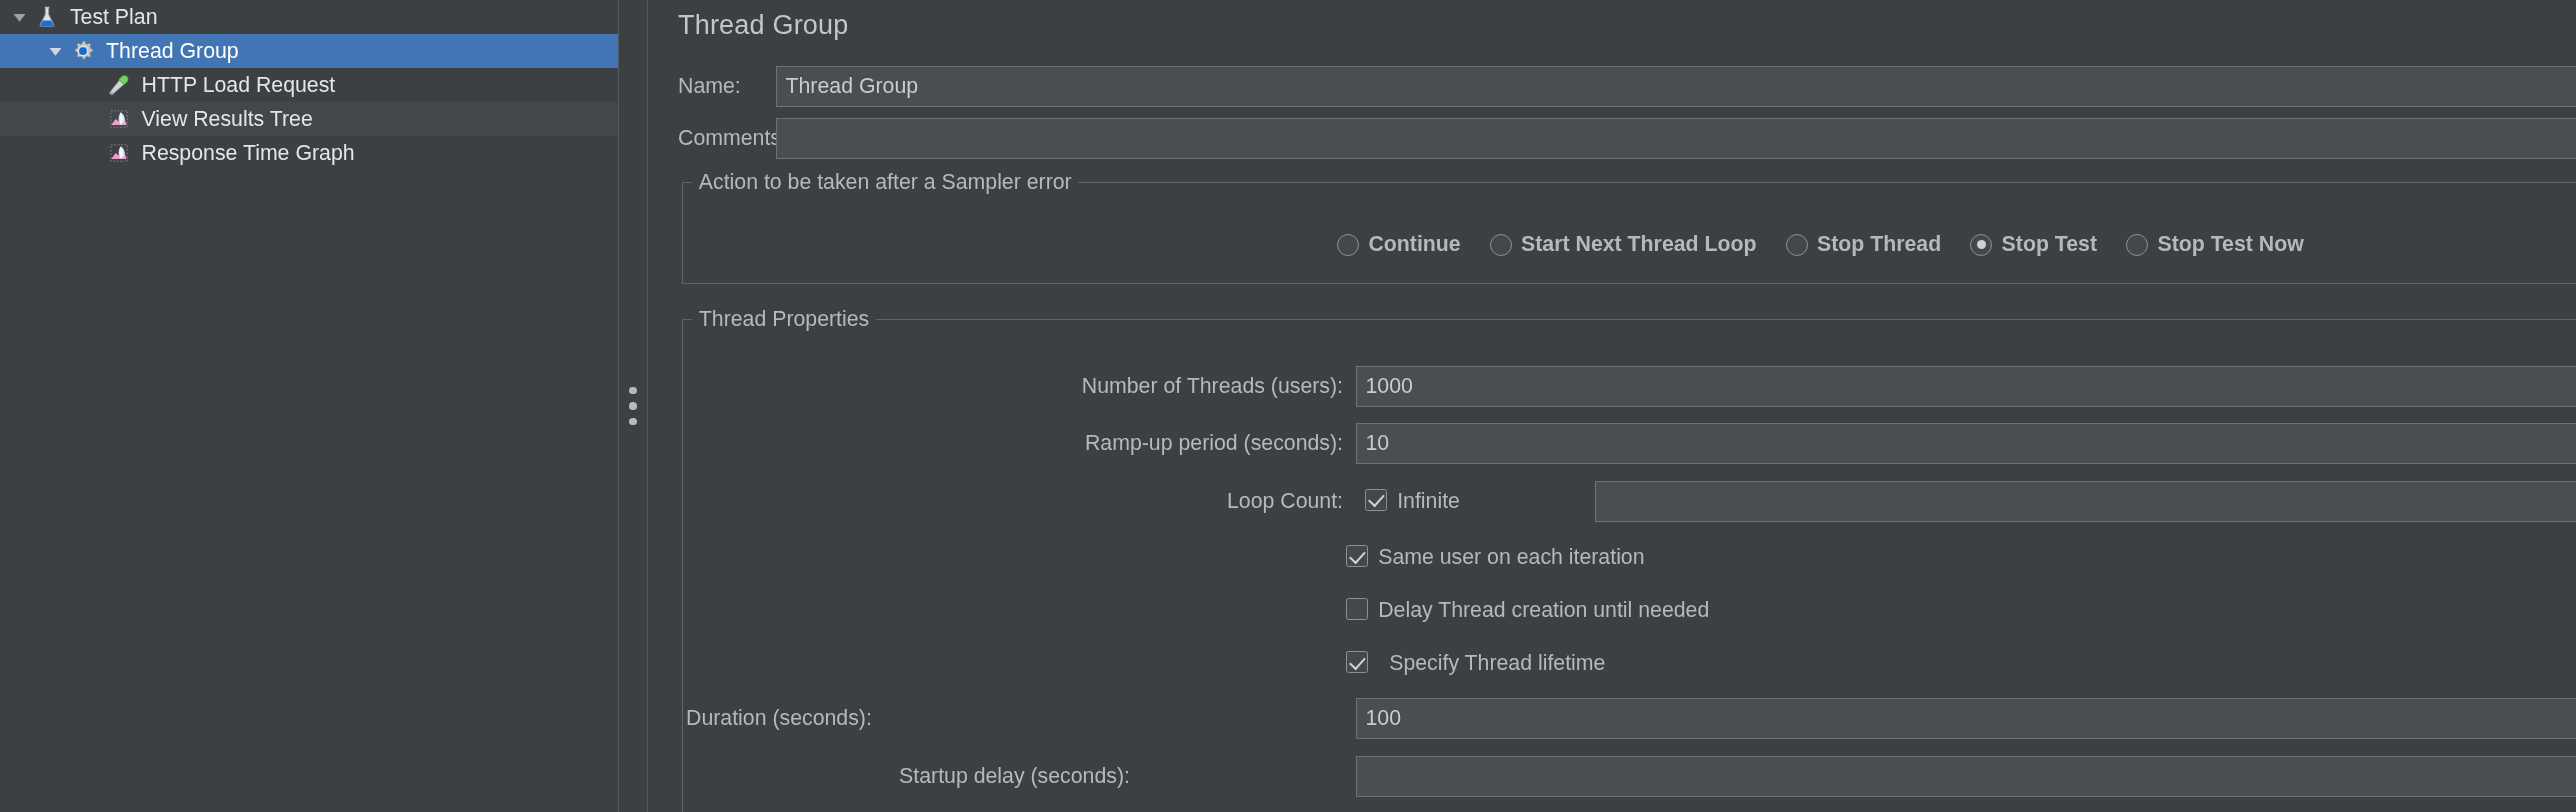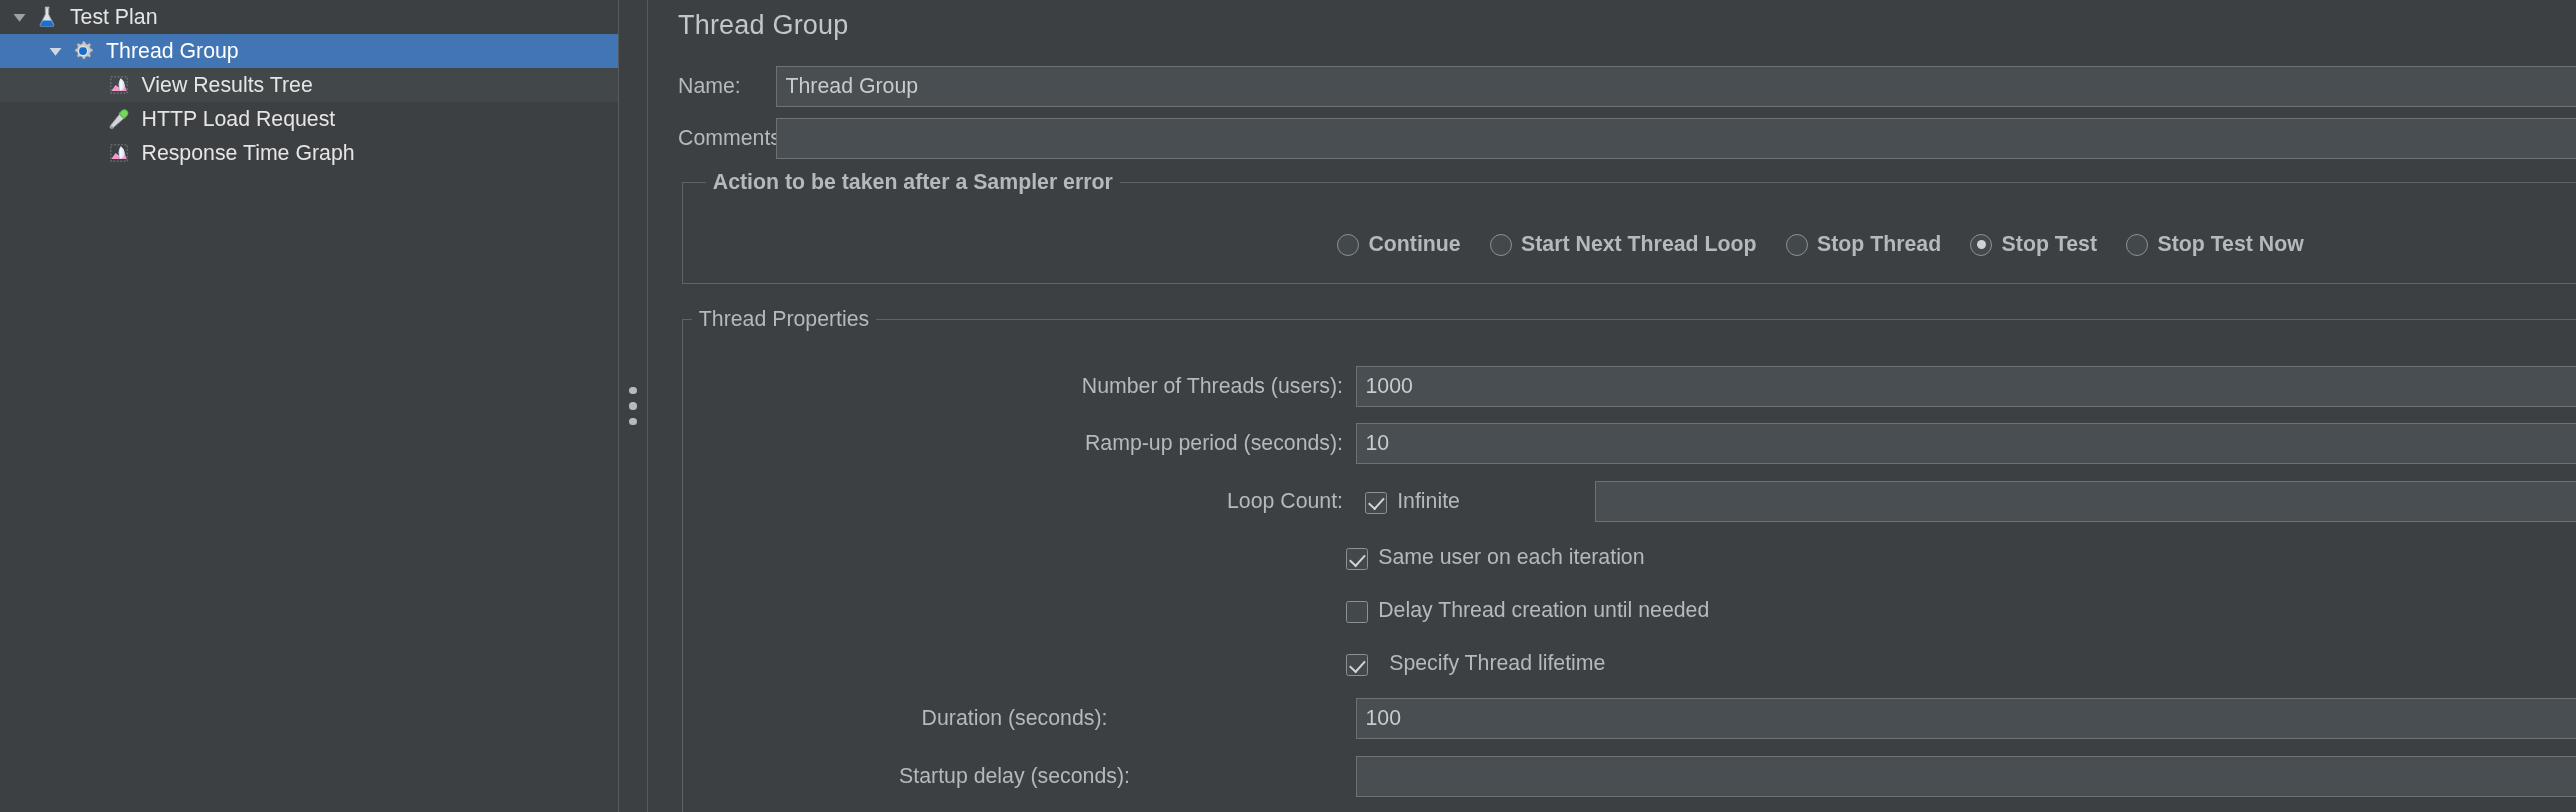--- a/index.html
+++ b/index.html
@@ -195,21 +195,21 @@
   .radio-text {
     color: #b6b9bb;
     font-size: 21.3px;
     margin-left: 9.4px;
     white-space: nowrap;
   }
 
   
   .check-item {
     display: flex;
-    align-items: flex-end;
+    align-items: flex-start;
     cursor: pointer;
   }
   .check-mark {
     width: 22px;
     height: 22px;
     border: 1.7px solid #8c9194;
     border-radius: 2.6px;
     background: #43484b;
     position: relative;
     flex: 0 0 22px;
@@ -268,52 +268,52 @@
       </span>
       <span class="tree-icon">
         <svg width="24" height="24" viewBox="0 0 28 28">
           <path d="M14 2.5 l2.1 .5 .9 2.4 2.4 .9 2.2-1.2 1.5 1.5 -1.2 2.2 .9 2.4 2.4 .9 0 2.1 -2.4 .9 -.9 2.4 1.2 2.2 -1.5 1.5 -2.2-1.2 -2.4 .9 -.9 2.4 -2.1 0 -.9-2.4 -2.4-.9 -2.2 1.2 -1.5-1.5 1.2-2.2 -.9-2.4 -2.4-.9 0-2.1 2.4-.9 .9-2.4 -1.2-2.2 1.5-1.5 2.2 1.2 2.4-.9 Z" fill="#c8ccce" stroke="#8f9497" stroke-width="0.8"></path>
           <circle cx="14" cy="14" r="6" fill="#e3e6e8"></circle>
           <circle cx="14" cy="14" r="4.6" fill="#1a6ec9"></circle>
           <path d="M11 11.6 a4.6 4.6 0 0 1 5.6 -1.2 a5.4 5.4 0 0 0 -5.6 1.2 z" fill="#ffffff" opacity="0.75"></path>
         </svg>
       </span>
       <span class="tree-label">Thread Group</span>
+    </div>
+
+    <div class="tree-row stripe-a">
+      <span class="indent" style="width:104px;"></span>
+      <span class="tree-icon">
+        <svg width="24" height="24" viewBox="0 0 28 28">
+          <path d="M17.5 3.5 Q21 1.5 23.5 4 Q26 6.5 24 10 L20 14 L13.5 7.5 Z" fill="#5bbd4a"></path>
+          <path d="M18.5 4.5 Q21 3.2 22.8 5 Q24.5 6.9 23.2 9.2 L20 12.5 L15.2 7.7 Z" fill="#79d45f"></path>
+          <path d="M14.5 8.5 L19.5 13.5 L7.5 24 Q5 26 3.8 24.6 Q2.6 23.2 4.5 21 Z" fill="#d3d6d8" stroke="#8d9194" stroke-width="0.9"></path>
+          <path d="M5.5 21.5 L8.4 24.4 L5.9 25.4 Q4 25.6 3.9 23.9 Z" fill="#9a9fa2"></path>
+        </svg>
+      </span>
+      <span class="tree-label">HTTP Load Request</span>
     </div>
 
     <div class="tree-row stripe-b">
       <span class="indent" style="width:104px;"></span>
       <span class="tree-icon">
         <svg width="24" height="24" viewBox="0 0 28 28">
           <rect x="4.5" y="4.5" width="19" height="19" fill="none" stroke="#8a8f92" stroke-width="1" stroke-dasharray="2 2"></rect>
           <path d="M5 21 L10 14 L14 17 L19 9 L23 21 Z" fill="#f49ac8"></path>
           <path d="M16 6 Q20.5 9 20.5 14 Q20.5 19 16 21 Q13.5 18 13.5 13.5 Q13.5 9 16 6 Z" fill="#cfe6f7"></path>
           <path d="M16 6 Q18.4 9 18.4 13.5 Q18.4 18 16 21 Q15 18 15 13.5 Q15 9 16 6 Z" fill="#ffffff" opacity="0.7"></path>
         </svg>
       </span>
       <span class="tree-label">View Results Tree</span>
     </div>
 
     <div class="tree-row stripe-a">
       <span class="indent" style="width:104px;"></span>
       <span class="tree-icon">
         <svg width="24" height="24" viewBox="0 0 28 28">
-          <path d="M17.5 3.5 Q21 1.5 23.5 4 Q26 6.5 24 10 L20 14 L13.5 7.5 Z" fill="#5bbd4a"></path>
-          <path d="M18.5 4.5 Q21 3.2 22.8 5 Q24.5 6.9 23.2 9.2 L20 12.5 L15.2 7.7 Z" fill="#79d45f"></path>
-          <path d="M14.5 8.5 L19.5 13.5 L7.5 24 Q5 26 3.8 24.6 Q2.6 23.2 4.5 21 Z" fill="#d3d6d8" stroke="#8d9194" stroke-width="0.9"></path>
-          <path d="M5.5 21.5 L8.4 24.4 L5.9 25.4 Q4 25.6 3.9 23.9 Z" fill="#9a9fa2"></path>
-        </svg>
-      </span>
-      <span class="tree-label">HTTP Load Request</span>
-    </div>
-
-    <div class="tree-row stripe-a">
-      <span class="indent" style="width:104px;"></span>
-      <span class="tree-icon">
-        <svg width="24" height="24" viewBox="0 0 28 28">
           <rect x="4.5" y="4.5" width="19" height="19" fill="none" stroke="#8a8f92" stroke-width="1" stroke-dasharray="2 2"></rect>
           <path d="M5 21 L10 14 L14 17 L19 9 L23 21 Z" fill="#f49ac8"></path>
           <path d="M16 6 Q20.5 9 20.5 14 Q20.5 19 16 21 Q13.5 18 13.5 13.5 Q13.5 9 16 6 Z" fill="#cfe6f7"></path>
           <path d="M16 6 Q18.4 9 18.4 13.5 Q18.4 18 16 21 Q15 18 15 13.5 Q15 9 16 6 Z" fill="#ffffff" opacity="0.7"></path>
         </svg>
       </span>
       <span class="tree-label">Response Time Graph</span>
     </div>
 
   </div>
@@ -334,21 +334,21 @@
       <span class="field-label" style="position:absolute; left:30px;">Name:</span>
       <input class="text-input" type="text" style="position: absolute; left: 128px; width: 2132px;" value="Thread Group">
     </div>
 
     <div class="field-row" style="top:119px;">
       <span class="field-label" style="position:absolute; left:30px;">Comments:</span>
       <input class="text-input" type="text" style="position: absolute; left: 128px; width: 2132px;" value="">
     </div>
 
     <div class="group-box" style="left:34px; top:182px; width:2132px; height:102px;"></div>
-    <div class="group-legend" style="left:58px; top:170px;font-weight:bold;">Action to be taken after a Sampler error</div>
+    <div class="group-legend" style="left:44px; top:170px;">Action to be taken after a Sampler error</div>
 
     <div class="radio-group" style="left:689px; top:232px;">
       <label class="radio-item">
         <span class="radio-mark"></span>
         <span class="radio-text">Continue</span>
       </label>
       <label class="radio-item">
         <span class="radio-mark"></span>
         <span class="radio-text">Start Next Thread Loop</span>
       </label>
@@ -397,21 +397,21 @@
       <span class="check-mark"></span>
       <span class="check-text">Delay Thread creation until needed</span>
     </label>
 
     <label class="check-item checked" style="position:absolute; left:698px; top:651px;gap:11px;">
       <span class="check-mark"></span>
       <span class="check-text">Specify Thread lifetime</span>
     </label>
 
     <div class="field-row" style="top:699px;">
-      <span class="field-label" style="position:absolute; left:38px; width:657px; text-align:center;">Duration (seconds):</span>
+      <span class="field-label" style="position:absolute; left:38px; width:657px; text-align:left;">Duration (seconds):</span>
       <input class="text-input" type="text" style="position: absolute; left: 708px; width: 1868px;" value="100">
     </div>
 
     <div class="field-row" style="top:757px;">
       <span class="field-label" style="position:absolute; left:38px; width:657px; text-align:center;">Startup delay (seconds):</span>
       <input class="text-input" type="text" style="position: absolute; left: 708px; width: 1868px;" value="">
     </div>
 
   </div>
 </div>

